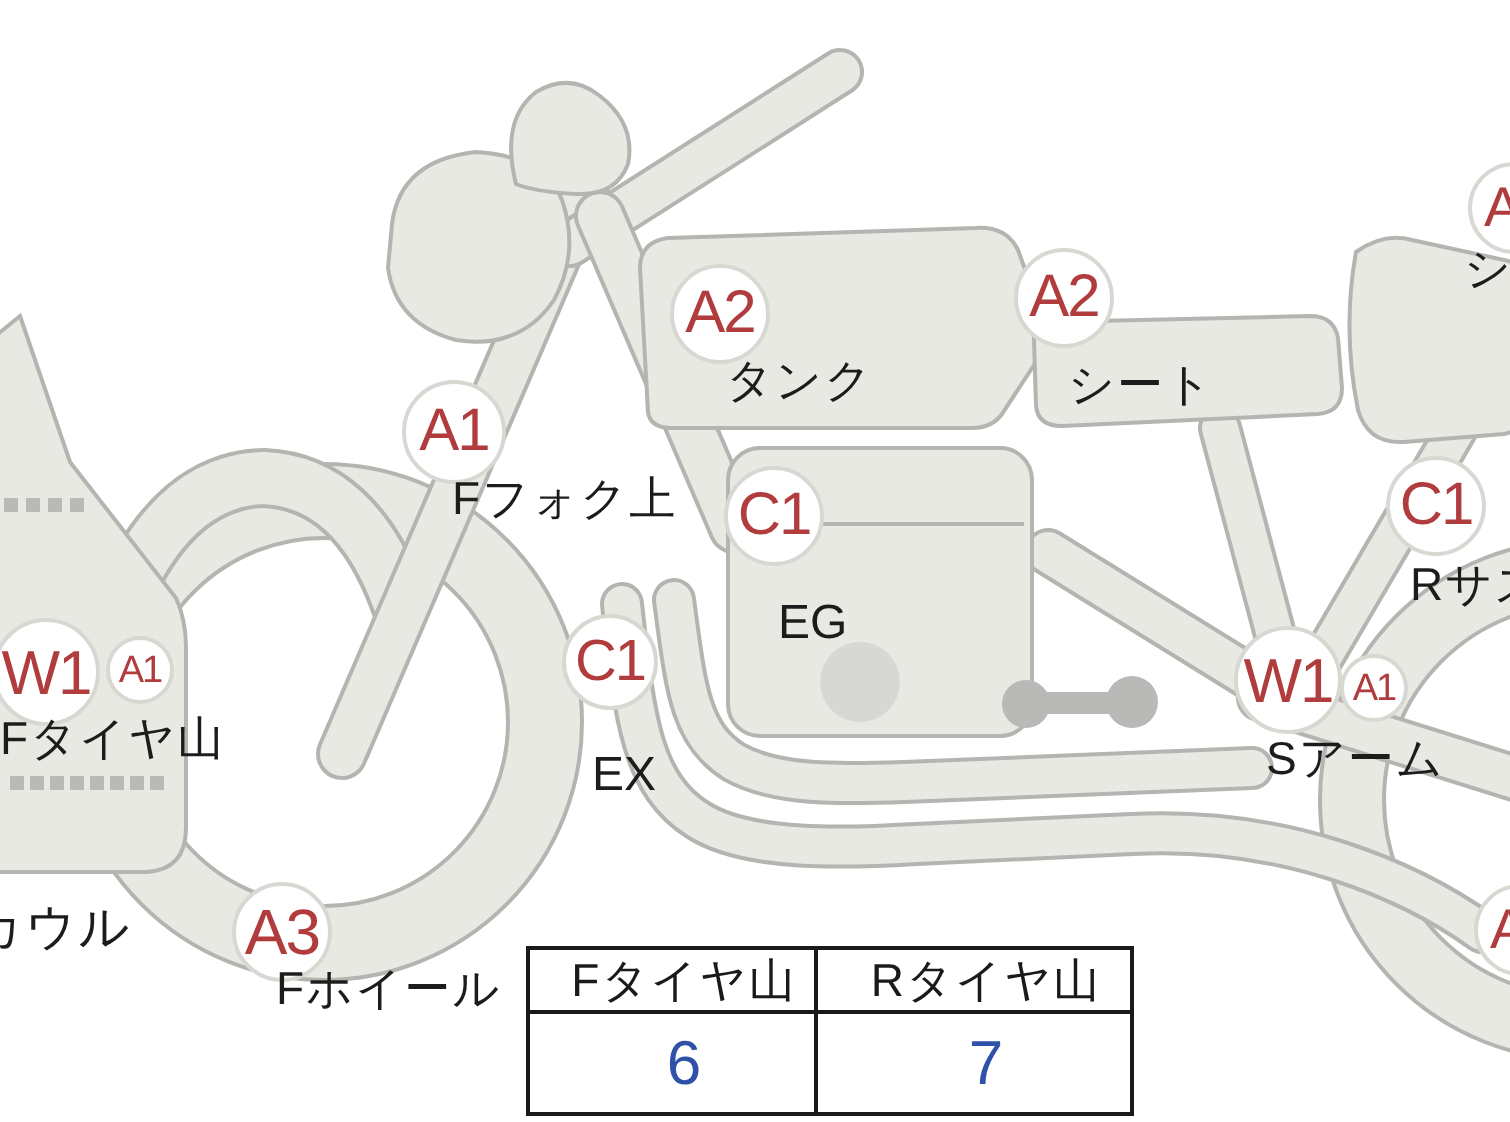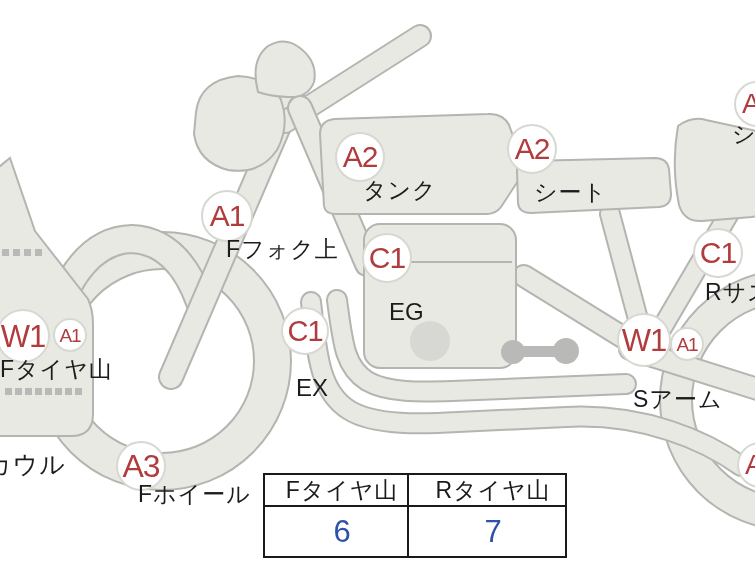--- a/index.html
+++ b/index.html
@@ -133,21 +133,21 @@
   <div class="circle" style="left:116px;top:441px;width:50px;height:50px;font-size:32px">A3</div>
   <div class="circle cut" style="left:737px;top:442px;width:46px;height:46px;font-size:28px">A</div>
 
   <div class="lbl" style="left:363px;top:177px">タンク</div>
   <div class="lbl" style="left:226px;top:236px">Fフォク上</div>
   <div class="lbl" style="left:534px;top:179px">シート</div>
   <div class="lbl" style="left:732px;top:121px">シ</div>
   <div class="lbl latin" style="left:389px;top:279px">EG</div>
   <div class="lbl latin" style="left:296px;top:355px">EX</div>
   <div class="lbl" style="left:705px;top:279px">Rサス</div>
-  <div class="lbl" style="left:633px;top:386px">Sアーム</div>
+  <div class="lbl" style="left:633px;top:366px">Sアーム</div>
   <div class="lbl" style="left:0px;top:356px">Fタイヤ山</div>
   <div class="lbl" style="left:-14px;top:450px;font-size:25px">カウル</div>
   <div class="lbl" style="left:138px;top:481px">Fホイール</div>
 
   <div class="tire-table">
     <div class="tt-cell head">Fタイヤ山</div>
     <div class="tt-cell head">Rタイヤ山</div>
     <div class="tt-cell val">6</div>
     <div class="tt-cell val">7</div>
   </div>

